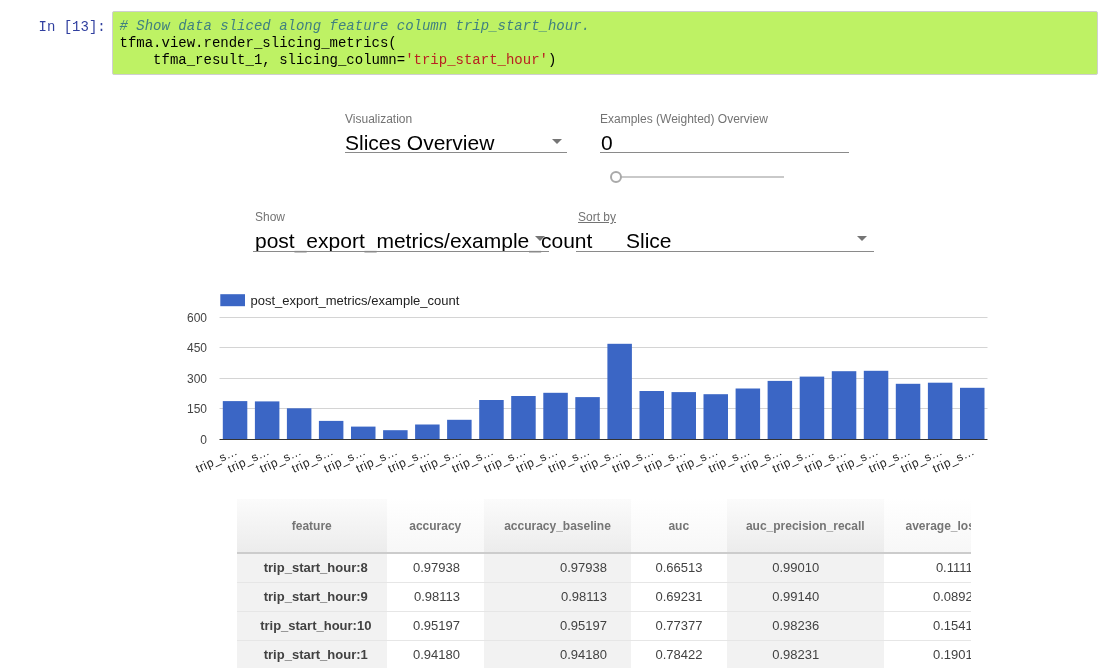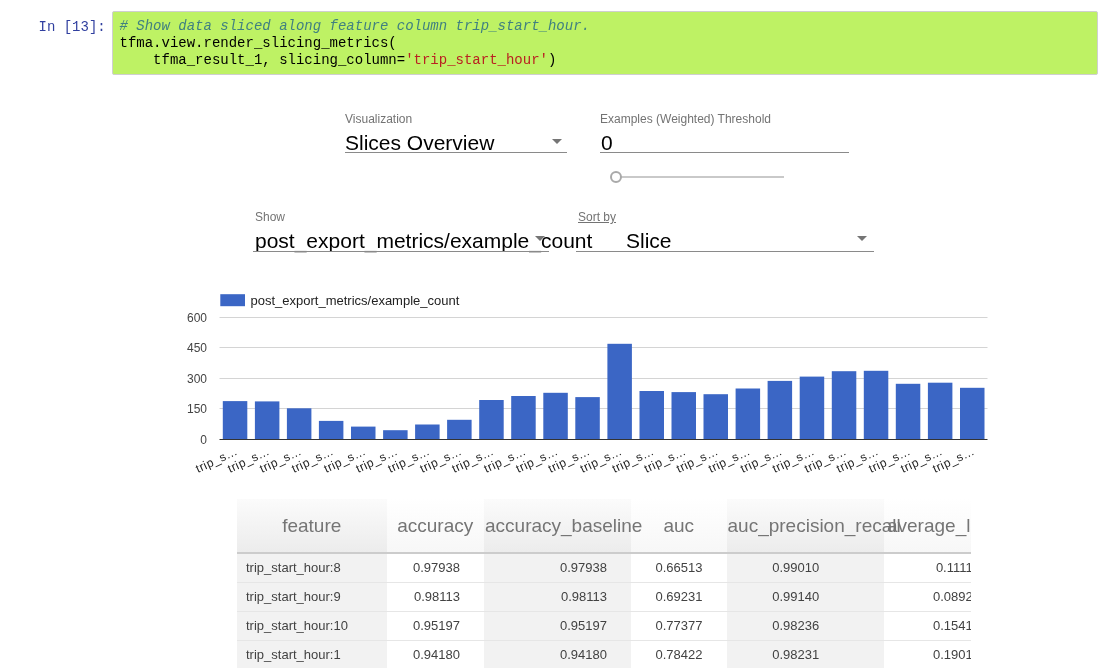--- a/index.html
+++ b/index.html
@@ -20,21 +20,21 @@
 <pre class="mono" style="font-size:14px;line-height:17px;padding:6px 0 0 7px;color:#000;"><span style="color:#408080;font-style:italic;"># Show data sliced along feature column trip_start_hour.</span>
 tfma.view.render_slicing_metrics(
     tfma_result_1, slicing_column=<span style="color:#BA2121;">'trip_start_hour'</span>)</pre>
 </div>
 
 <div class="abs lbl" style="left:345px;top:112px;">Visualization</div>
 <div class="abs val" style="left:345px;top:131px;">Slices Overview</div>
 <div class="abs uline" style="left:345px;top:152px;width:222px;"></div>
 <div class="abs tri" style="left:552px;top:139px;"></div>
 
-<div class="abs lbl" style="left:600px;top:112px;">Examples (Weighted) Threshold</div>
+<div class="abs lbl" style="left:600px;top:112px;">Examples (Weighted) Overview</div>
 <div class="abs val" style="left:601px;top:131px;">0</div>
 <div class="abs uline" style="left:600px;top:152px;width:249px;"></div>
 
 <div class="abs" style="left:621px;top:175.5px;width:163px;height:2px;background:#c9c9c9;"></div>
 <div class="abs" style="left:610px;top:170.5px;width:8px;height:8px;border:2px solid #a9a9a9;border-radius:50%;background:#fff;"></div>
 
 <div class="abs lbl" style="left:255px;top:210px;">Show</div>
 <div class="abs val" style="left:255px;top:229px;">post_export_metrics/example_count</div>
 <div class="abs uline" style="left:253px;top:251px;width:296px;"></div>
 <div class="abs tri" style="left:535px;top:236px;"></div>
@@ -171,25 +171,25 @@
           <td class="cg tn">0.94180</td>
           <td class="cw tn">0.78422</td>
           <td class="cg tn5">0.98231</td>
           <td class="cw tn6">0.19012</td>
         </tr>
 </tbody>
 </table>
 </div>
 
 <style>
-  th{font-weight:normal;color:#757575;font-size:19px;border-bottom:2px solid #cccccc;}
+  th{font-weight:bold;color:#757575;font-size:12px;border-bottom:2px solid #cccccc;}
   th.hg{background:linear-gradient(180deg,#fbfbfb,#ececec);}
   th.hw{background:linear-gradient(180deg,#ffffff,#f7f7f7);}
   tbody tr{height:29px;}
   tbody td{border-bottom:1px solid #e6e6e6;color:#424242;}
   td.cg{background:#f2f2f2;}
   td.cw{background:#fff;}
-  .tc{}
+  .tc{text-align:center;font-weight:bold;}
   .tn{text-align:right;padding-right:24px;}
   .tn5{text-align:center;padding-right:20px;}
   .tn6{text-align:right;padding-right:30px;}
   .tc{padding-left:9px;}
 </style>
 
 </body></html>

